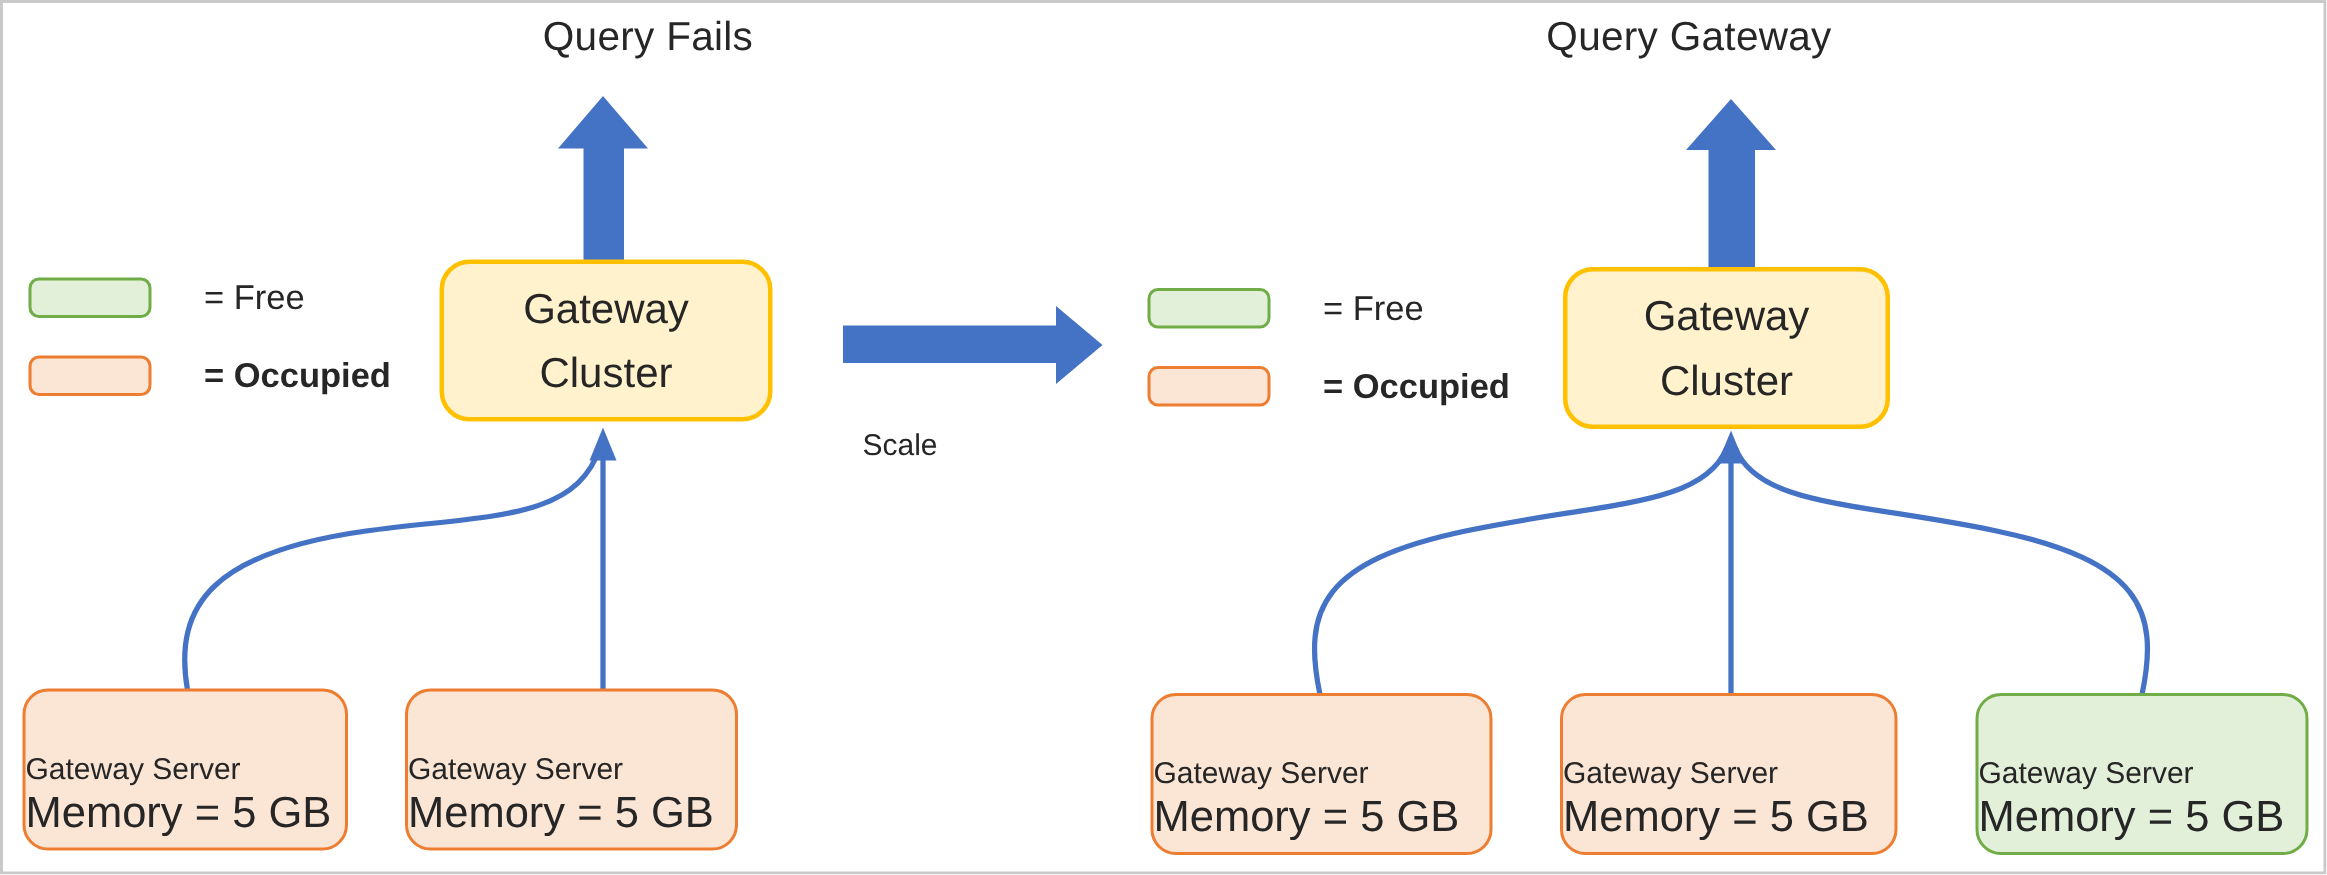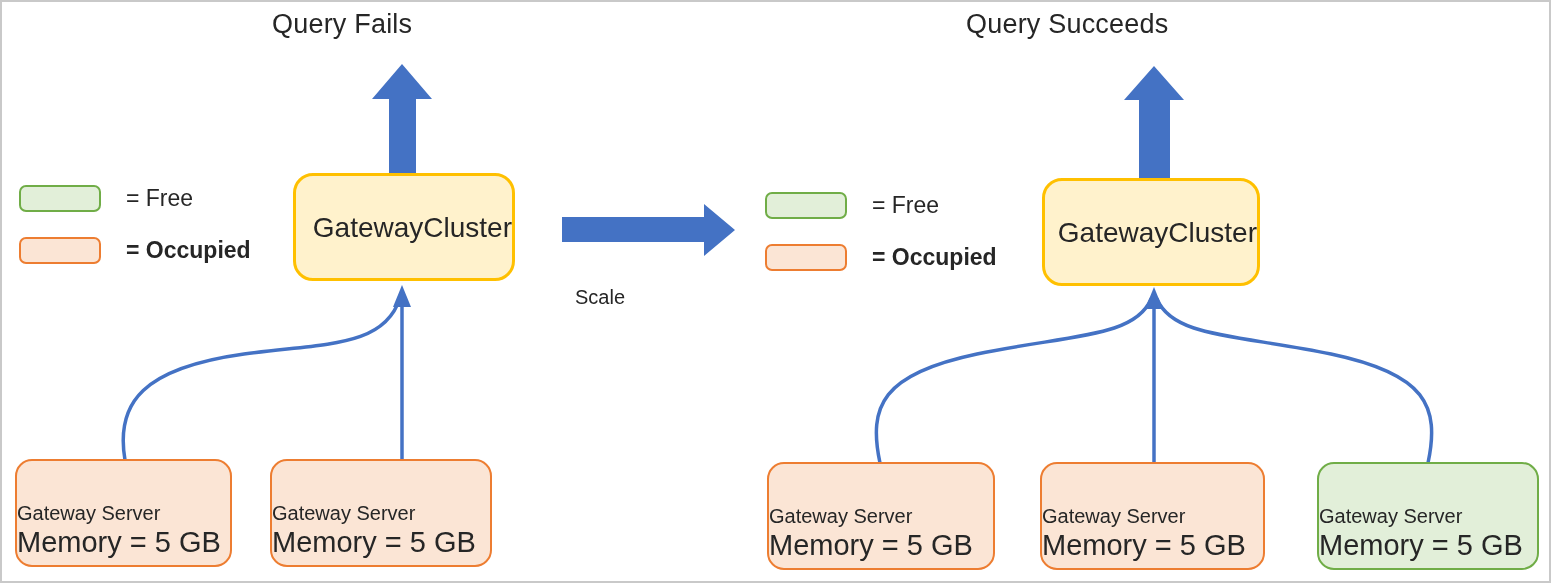--- a/index.html
+++ b/index.html
@@ -33,36 +33,37 @@
     pointer-events: none;
   }
   .arrow     { fill: var(--blue); stroke: none; }
   .connector { stroke: var(--blue); stroke-width: 3.5; fill: none; stroke-linecap: round; }
   .arrowhead { fill: var(--blue); stroke: none; }
 
   .title {
     position: absolute;
     top: 7px;
     width: 320px;
+    text-align: center;
     font-size: 27px;
     letter-spacing: 0.2px;
     white-space: nowrap;
   }
   .title.left  { left: 270px; }
   .title.right { left: 964px; }
 
   .cluster {
     position: absolute;
     background: var(--gold_fill);
     border: 3px solid var(--gold_border);
     border-radius: 20px;
     display: flex;
-    flex-direction: row;
+    flex-direction: column;
     align-items: center;
-    justify-content: flex-end;
+    justify-content: center;
     font-size: 28px;
     line-height: 43px;
     text-align: center;
   }
   .cluster.left  { left: 291px; top: 171px; width: 222px; height: 108px; }
   .cluster.right { left: 1040px; top: 176px; width: 218px; height: 108px; }
 
   .legend { position: absolute; }
   .legend.left  { left: 17px;  top: 183px; }
   .legend.right { left: 763px; top: 190px; }
@@ -70,21 +71,21 @@
   .legend-row + .legend-row { margin-top: 25px; font-weight: bold; }
   .swatch {
     width: 82px; height: 27px;
     border-radius: 7px;
     border: 2.5px solid;
     flex: 0 0 auto;
   }
   .swatch.free     { background: var(--green_fill);  border-color: var(--green_border); }
   .swatch.occupied { background: var(--orange_fill); border-color: var(--orange_border); }
   .legend-label {
-    margin-left: 25px;
+    margin-left: 35px;
     font-size: 23px;
     white-space: nowrap;
   }
 
   .server {
     position: absolute;
     border: 2.5px solid;
     border-radius: 17px;
     display: flex;
     flex-direction: column;
@@ -130,21 +131,21 @@
 
     <polygon class="arrow" points="1152,64 1182,98 1168,98 1168,177 1137,177 1137,98 1122,98"></polygon>
 
     <line class="connector" x1="1152" y1="298" x2="1152" y2="461"></line>
     <path class="connector" d="M 878,461 C 866,404 880,372 975,352 C 1065,333 1133,336 1149,297"></path>
     <path class="connector" d="M 1426,461 C 1438,404 1424,372 1329,352 C 1239,333 1171,336 1155,297"></path>
     <polygon class="arrowhead" points="1152,285 1143,307 1161,307"></polygon>
   </svg>
 
   <div class="title left">Query Fails</div>
-  <div class="title right">Query Succeeds</div>
+  <div class="title right">Query Gateway</div>
 
   <div class="cluster left">
     <span>Gateway</span>
     <span>Cluster</span>
   </div>
   <div class="cluster right">
     <span>Gateway</span>
     <span>Cluster</span>
   </div>
 

